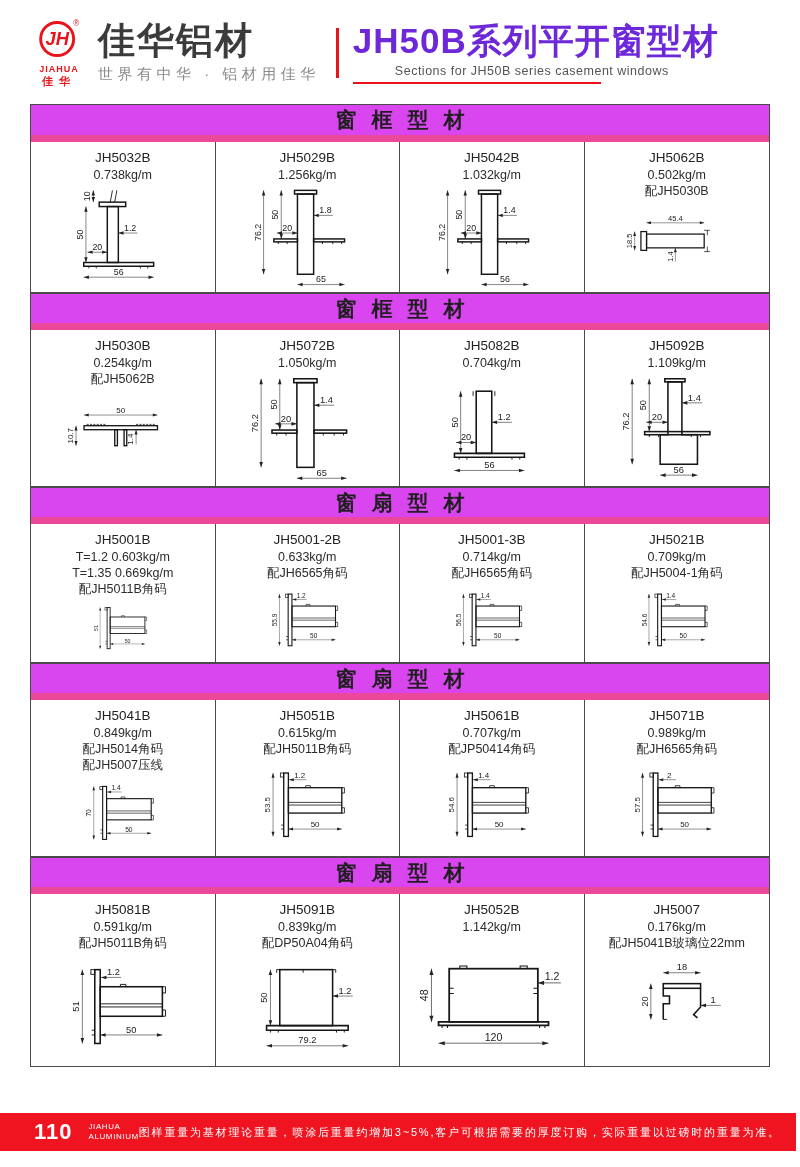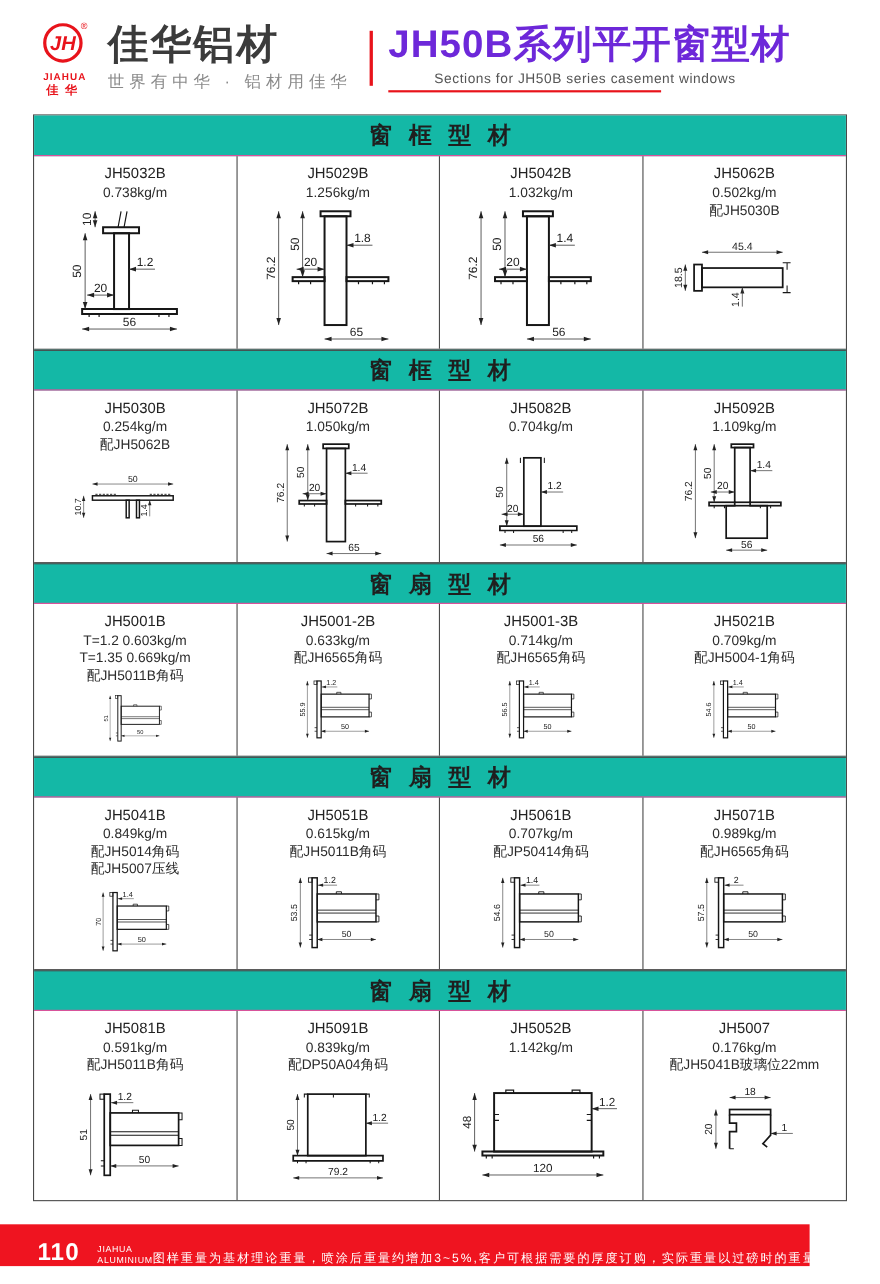--- a/index.html
+++ b/index.html
@@ -16,38 +16,38 @@
   .brand-block { margin-left:8px; }
   .brand-name { font-size:37px; font-weight:bold; color:#3b3b3b; letter-spacing:2px; line-height:1.05; }
   .brand-tagline { font-size:15px; color:#8a8a8a; letter-spacing:4.5px; margin-top:4px; }
   .hdr-divider { width:3px; height:50px; background:#E8131B; margin:0 14px 0 16px; }
   .title-block { position:relative; padding-bottom:6px; }
   .page-title { font-size:35px; font-weight:bold; color:#6d28d9; letter-spacing:1px; line-height:1.1; }
   .page-subtitle { font-size:12.5px; color:#555; letter-spacing:0.5px; margin-top:3px;margin-left:42px; }
   .title-underline { position:absolute; left:0; bottom:0; width:248px; height:2px; background:#E8131B; }
   
   .tbl { position:absolute; left:30px; top:104px; width:740px; border:1px solid #4a4a4a; }
-  .sec-hd { height:37px; background:#14b8a6; border-bottom:1px solid #ec4899; display:flex; align-items:center; justify-content:center; }
+  .sec-hd { height:37px; background:#d946ef; border-bottom:7px solid #ec4899; display:flex; align-items:center; justify-content:center; }
   .sec-hd + .row { border-top:none; }
   .sec-hd:not(:first-child) { border-top:1px solid #4a4a4a; }
   .sec-title { font-size:21px; font-weight:bold; color:#1f1f1f; letter-spacing:15px; text-indent:15px; }
   .row { display:grid; grid-template-columns:repeat(4,1fr); }
   .row:not(:last-child) { border-bottom:1px solid #4a4a4a; }
   .cell { border-right:1px solid #4a4a4a; padding:7px 3px 2px 3px; display:flex; flex-direction:column; align-items:center; overflow:hidden; }
   .cell:last-child { border-right:none; }
   .cell-code { font-size:13.5px; color:#222; line-height:1.3; }
   .cell-spec { font-size:12.5px; color:#2b2b2b; line-height:1.28; }
   .drawing { flex:1; width:100%; display:flex; align-items:center; justify-content:center; min-height:0; }
   .drawing svg { height:100%; width:100%; }
   svg.draw .w { fill:none; stroke:#161616; stroke-width:2; }
   svg.draw .w1 { fill:none; stroke:#161616; stroke-width:1.2; }
   svg.draw .d { stroke:#333; stroke-width:0.8; fill:none; }
   svg.draw text { font-size:12px; fill:#222; }
   
-  .ftr { position:absolute; left:0; top:1113px; width:736px; height:38px; background:#EF1420; display:flex; align-items:flex-end; color:#fff; }
+  .ftr { position:absolute; left:0; top:1113px; width:796px; height:38px; background:#EF1420; display:flex; align-items:center; color:#fff; }
   .ftr-page { font-size:22px; font-weight:bold; margin-left:34px; letter-spacing:1px; }
   .ftr-div { width:1px; height:22px; background:#ffffff; margin:0 7px 0 9px; }
   .ftr-brand { font-size:8px; letter-spacing:0.6px; line-height:1.25; }
   .ftr-note { font-size:11px; letter-spacing:1.8px; margin-left:auto; margin-right:28px; white-space:nowrap; }
 </style>
 </head>
 <body>
 
 <div class="hdr">
   <div class="logo-block">
@@ -68,21 +68,21 @@
     <div class="page-title">JH50B系列平开窗型材</div>
     <div class="page-subtitle">Sections for JH50B series casement windows</div>
     <div class="title-underline"></div>
   </div>
 </div>
 
 <div class="tbl" id="tbl">
     <div class="sec-hd">
       <div class="sec-title">窗框型材</div>
     </div>
-    <div class="row" style="height: 176px;">
+    <div class="row" style="height: 151px;">
       <div class="cell">
         <div class="cell-code">JH5032B</div>
         <div class="cell-spec">0.738kg/m</div>
         <div class="drawing">
           <svg class="draw" viewBox="20 4 156 146" preserveAspectRatio="xMidYMid meet">
     <path class="w1" d="M84,14 l-3,16 M90,14 l-3,16"></path>
     <rect class="w" x="66" y="30" width="36" height="6"></rect>
     <rect class="w" x="77" y="36" width="15" height="76"></rect>
     <path class="w" d="M45,112 h95 v5 h-95 z"></path>
     <path class="w1" d="M52,117 v3 M62,117 v3 M122,117 v3 M132,117 v3"></path>

